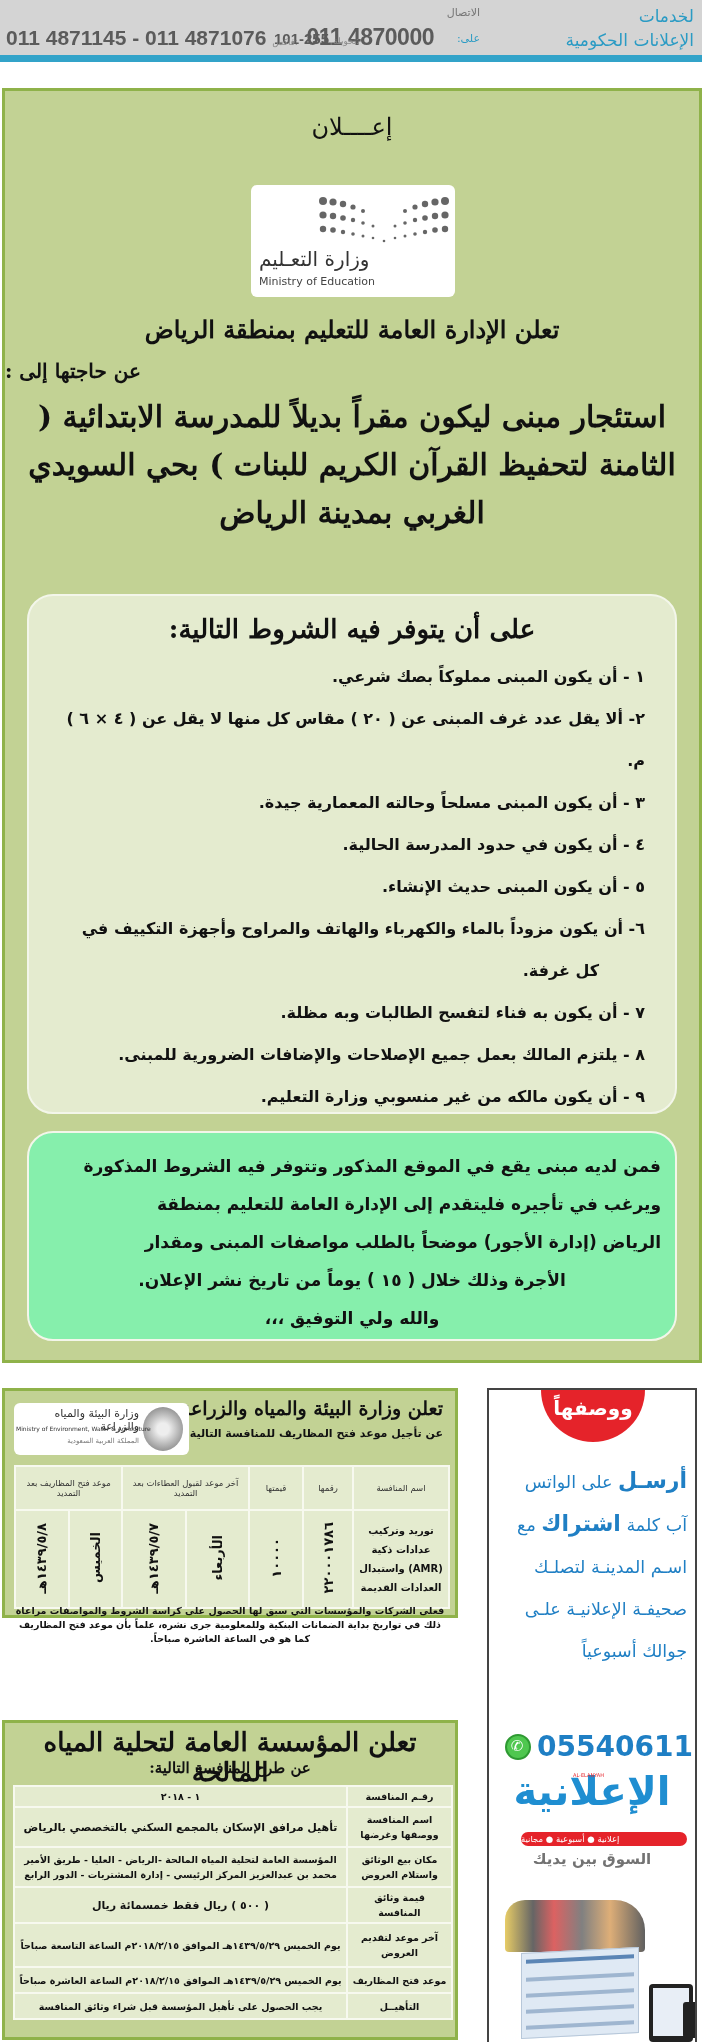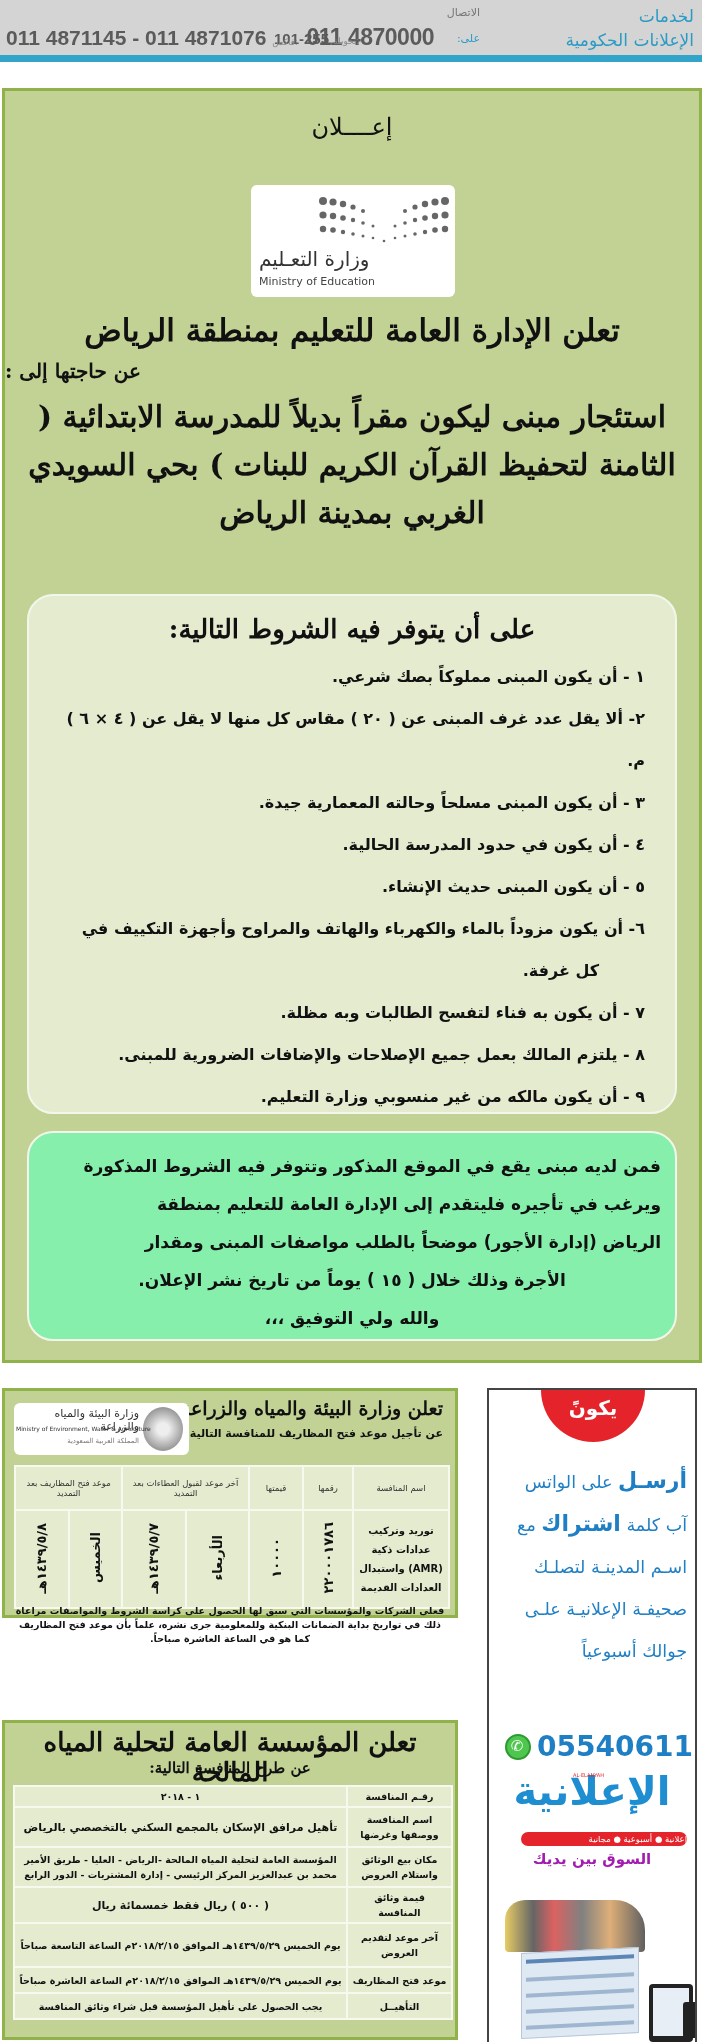--- a/index.html
+++ b/index.html
@@ -18,21 +18,21 @@
   .hdr-ext small, .hdr-fax small { font-size: 9px; color: #888; font-weight: normal; }
   .hdr-fax { position: absolute; left: 6px; top: 26px; direction: ltr; font-family: "Liberation Sans", sans-serif; font-weight: bold; font-size: 21px; color: #5b5b5b; letter-spacing: -0.5px; }
 
   
   .main { position: absolute; left: 2px; top: 88px; width: 700px; height: 1275px; background: #c2d294; border: 3px solid #8fb24a; }
   .ilan { position: absolute; left: 0; right: 0; top: 22px; text-align: center; font-family: "DejaVu Serif", serif; font-weight: normal; font-size: 24px; letter-spacing: 2px; }
   .moe-logo { position: absolute; left: 246px; top: 94px; width: 204px; height: 112px; background: #fff; border-radius: 6px; }
   .moe-dots { position: absolute; right: 6px; top: 10px; width: 130px; height: 48px; }
   .moe-ar { position: absolute; left: 8px; top: 62px; font-size: 20px; color: #333; font-family: "DejaVu Sans", sans-serif; }
   .moe-en { position: absolute; left: 8px; top: 90px; font-size: 11px; color: #444; direction: ltr; font-family: "DejaVu Sans", sans-serif; }
-  .head1 { position: absolute; left: 0; right: 0; top: 218px; text-align: center; font-family: "DejaVu Serif", serif; font-weight: bold; font-size: 31px; line-height: 42px; }
+  .head1 { position: absolute; left: 0; right: 0; top: 218px; text-align: center; font-family: "DejaVu Serif", serif; font-weight: bold; font-size: 24px; line-height: 42px; }
   .head2 { position: absolute; left: 0; right: 0; top: 268px; text-align: left; font-family: "DejaVu Serif", serif; font-weight: bold; font-size: 20px; }
   .head3 { position: absolute; left: 10px; right: 10px; top: 302px; text-align: center; font-family: "DejaVu Serif", serif; font-weight: bold; font-size: 30px; line-height: 48px; }
 
   .cond-box { position: absolute; left: 22px; top: 503px; width: 650px; height: 520px; background: #e4ebcf; border: 2px solid #f3f6ea; border-radius: 26px; }
   .cond-title { text-align: center; margin-top: 18px; font-family: "DejaVu Serif", serif; font-weight: bold; font-size: 26px; }
   .cond-list { list-style: none; padding: 12px 30px 0 20px; }
   .cond-list li { font-family: "DejaVu Sans", sans-serif; font-weight: bold; font-size: 16px; line-height: 42px; }
   .cond-list li.cont { padding-right: 46px; }
 
   .close-box { position: absolute; left: 22px; top: 1040px; width: 650px; height: 210px; background: #86efac; border: 2px solid #f3f6ea; border-radius: 26px; padding: 14px 14px 0 14px; }
@@ -67,22 +67,22 @@
   .promo { position: absolute; left: 487px; top: 1388px; width: 210px; height: 654px; background: #fff; border: 2px solid #444; border-bottom: none; overflow: hidden; }
   .free-badge { position: absolute; left: 52px; top: -52px; width: 104px; height: 104px; border-radius: 50%; background: #e5232a; }
   .free-text { position: absolute; left: 0; right: 0; top: 58px; text-align: center; color: #fff; font-size: 20px; font-weight: bold; font-family: "DejaVu Sans", sans-serif; }
   .promo-text { position: absolute; left: 6px; right: 8px; top: 70px; text-align: right; color: #1f7fc4; font-family: "DejaVu Sans", sans-serif; font-size: 17.5px; line-height: 42px; }
   .promo-text b { font-size: 22px; }
   .wa { position: absolute; left: 16px; top: 344px; width: 26px; height: 26px; border-radius: 50%; background: #4fc74f; border: 2px solid #2e9a32; }
   .wa::after { content: "✆"; position: absolute; left: 4px; top: 1px; color: #fff; font-size: 15px; }
   .phone { position: absolute; left: 48px; top: 340px; direction: ltr; color: #1f7fc4; font-family: "DejaVu Sans", sans-serif; font-weight: bold; font-size: 28px; }
   .brand { position: absolute; left: 0; right: 0; top: 378px; text-align: center; color: #1f8ed1; font-family: "DejaVu Sans", sans-serif; font-weight: bold; font-size: 40px; }
   .brand-en { position: absolute; left: 84px; top: 382px; color: #e5232a; font-size: 5px; direction: ltr; }
-  .pill { position: absolute; left: 32px; top: 442px; width: 166px; height: 14px; border-radius: 7px; background: #e5232a; color: #fff; text-align: right; font-size: 8.5px; line-height: 14px; font-family: "DejaVu Sans", sans-serif; }
-  .slogan { position: absolute; left: 0; right: 0; top: 460px; text-align: center; color: #a21caf; font-size: 15px; font-weight: bold; font-family: "DejaVu Sans", sans-serif; }
+  .pill { position: absolute; left: 32px; top: 442px; width: 166px; height: 14px; border-radius: 7px; background: #e5232a; color: #fff; text-align: left; font-size: 8.5px; line-height: 14px; font-family: "DejaVu Sans", sans-serif; }
+  .slogan { position: absolute; left: 0; right: 0; top: 460px; text-align: center; color: #737373; font-size: 15px; font-weight: bold; font-family: "DejaVu Sans", sans-serif; }
   .paper { position: absolute; left: 32px; top: 560px; width: 118px; height: 86px; background: #dfe9f4; border: 1px solid #b7c7d9; transform: skewY(-3deg); }
   .paper .strip { position: absolute; left: 4px; right: 4px; height: 4px; background: #5b85b5; }
   .goods { position: absolute; left: 16px; top: 510px; width: 140px; height: 52px; background: linear-gradient(90deg, #e3c34b 0%, #4a4a4a 20%, #d64646 35%, #6a6a6a 55%, #d8a060 75%, #444 100%); border-radius: 20px 30px 4px 4px; opacity: 0.85; }
   .tablet { position: absolute; left: 160px; top: 594px; width: 44px; height: 58px; background: #222; border-radius: 4px; }
   .tablet::after { content: ""; position: absolute; left: 4px; top: 4px; width: 36px; height: 48px; background: #e8eef6; }
   .phone-dev { position: absolute; left: 194px; top: 612px; width: 14px; height: 36px; background: #222; border-radius: 3px; }
 </style>
 </head>
 <body>
 
@@ -246,21 +246,21 @@
     <tr style="height:26px">
       <td class="k">التأهيــل</td>
       <td>يجب الحصول على تأهيل المؤسسة قبل شراء وثائق المنافسة</td>
     </tr>
   </tbody>
     </table>
 </div>
 
 <div class="promo">
   <div class="free-badge">
-    <div class="free-text">يكونً</div>
+    <div class="free-text">ووصفهاً</div>
   </div>
   <div class="promo-text">
     <div><b>أرسـل</b><span> على الواتس</span></div>
     <div><span>آب كلمة </span><b>اشتراك</b><span> مع</span></div>
     <div>اسـم المدينـة لتصلـك</div>
     <div>صحيفـة الإعلانيـة علـى</div>
     <div>جوالك أسبوعياً</div>
   </div>
   <div class="wa"></div>
   <div class="phone">0554061117</div>

